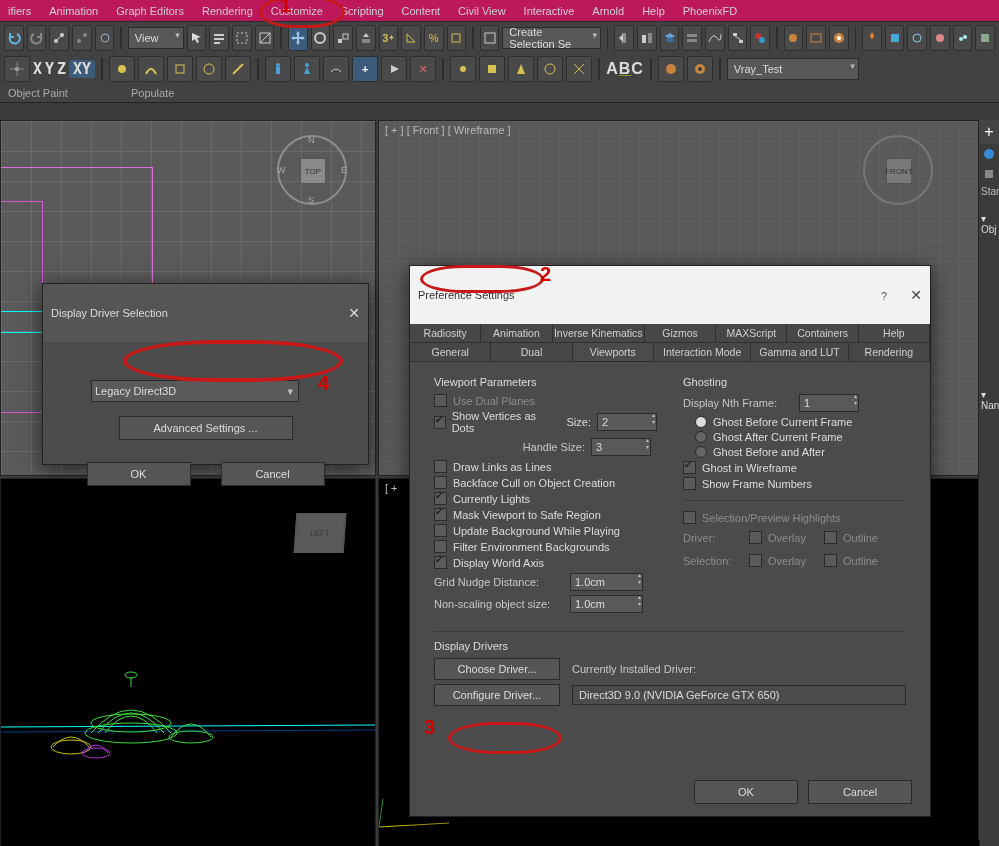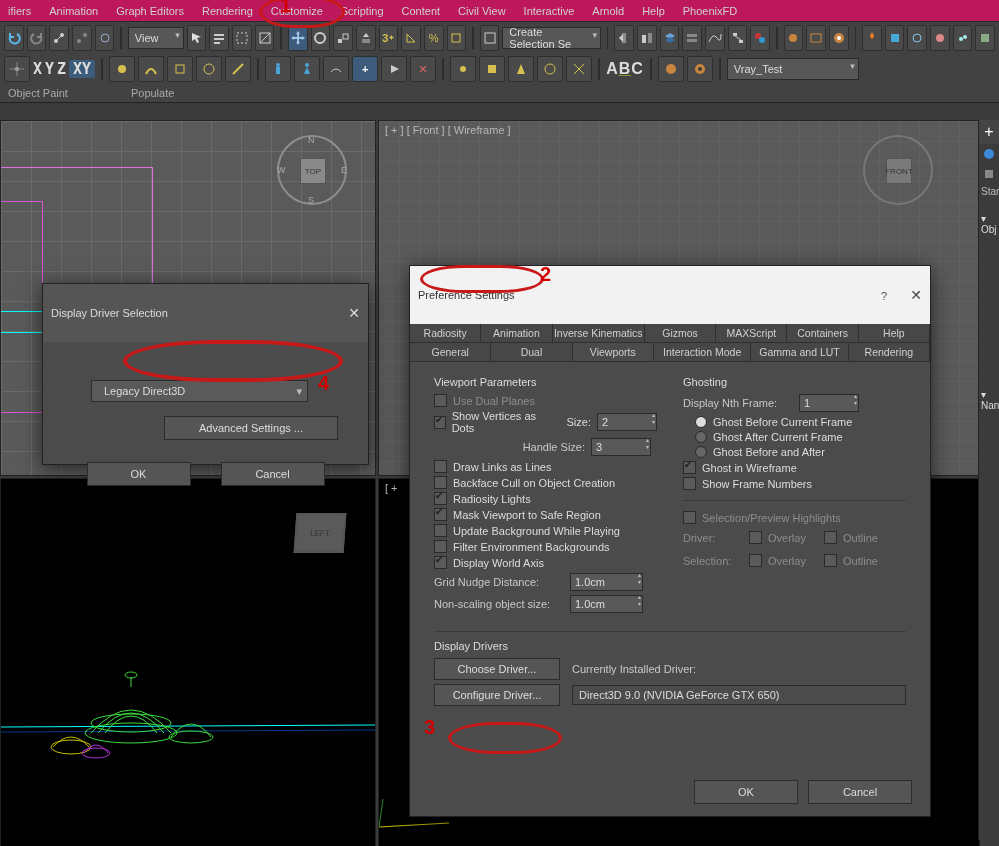--- a/index.html
+++ b/index.html
@@ -129,21 +129,21 @@
 .dlg .titlebar {
   display:flex; align-items:center; justify-content:space-between;
   height:26px; padding:16px 8px;
   background:#555; color:#ddd;
 }
 .dlg .close { font-size:14px; color:#ddd; cursor:default; }
 .driver-dlg { left:42px; top:283px; width:325px; height:180px; }
 .driver-body{ padding:20px 30px; }
 .wide-dd {
   width: 185px; height:20px; background:#5a5a5a; border:1px solid #2b2b2b;
-  display:flex; align-items:center; padding:0 18px 0 12px; position:relative; color:#ddd;
+  display:flex; align-items:center; padding:0 18px 0 3px; position:relative; color:#ddd;
   margin: 18px 0 14px 18px;
 }
 .wide-dd::after{content:"▾"; position:absolute; right:5px; color:#bbb;}
 .btn {
   height:22px; padding:0 16px;
   background:#555; border:1px solid #2b2b2b; color:#ddd;
   display:inline-flex; align-items:center; justify-content:center;
 }
 .btn.small { height:20px; padding:0 10px; }
 .driver-red-oval {
@@ -623,21 +623,21 @@
 
 <div class="dlg driver-dlg">
   <div class="titlebar">
     <span>Display Driver Selection</span>
     <span class="close">✕</span>
   </div>
   <div class="driver-body">
     <div class="wide-dd">
       <span>Legacy Direct3D</span>
     </div>
-    <div style="text-align:right">
+    <div style="text-align:center">
       <div class="btn" style="width:140px">Advanced Settings ...</div>
     </div>
     <div style="display:flex;justify-content:center;gap:30px;margin-top:22px">
       <div class="btn" style="width:70px">OK</div>
       <div class="btn" style="width:70px">Cancel</div>
     </div>
   </div>
   <div class="driver-red-oval"></div>
 </div>
 <div class="annot" style="left:318px; top:372px;">4</div>
@@ -693,21 +693,21 @@
       <div class="chk">
           <span class="box"></span>
           <span>Draw Links as Lines</span>
         </div>
       <div class="chk">
           <span class="box"></span>
           <span>Backface Cull on Object Creation</span>
         </div>
       <div class="chk checked">
           <span class="box"></span>
-          <span>Radiosity Lights</span>
+          <span>Currently Lights</span>
         </div>
       <div class="chk checked">
           <span class="box"></span>
           <span>Mask Viewport to Safe Region</span>
         </div>
       <div class="chk">
           <span class="box"></span>
           <span>Update Background While Playing</span>
         </div>
       <div class="chk">

